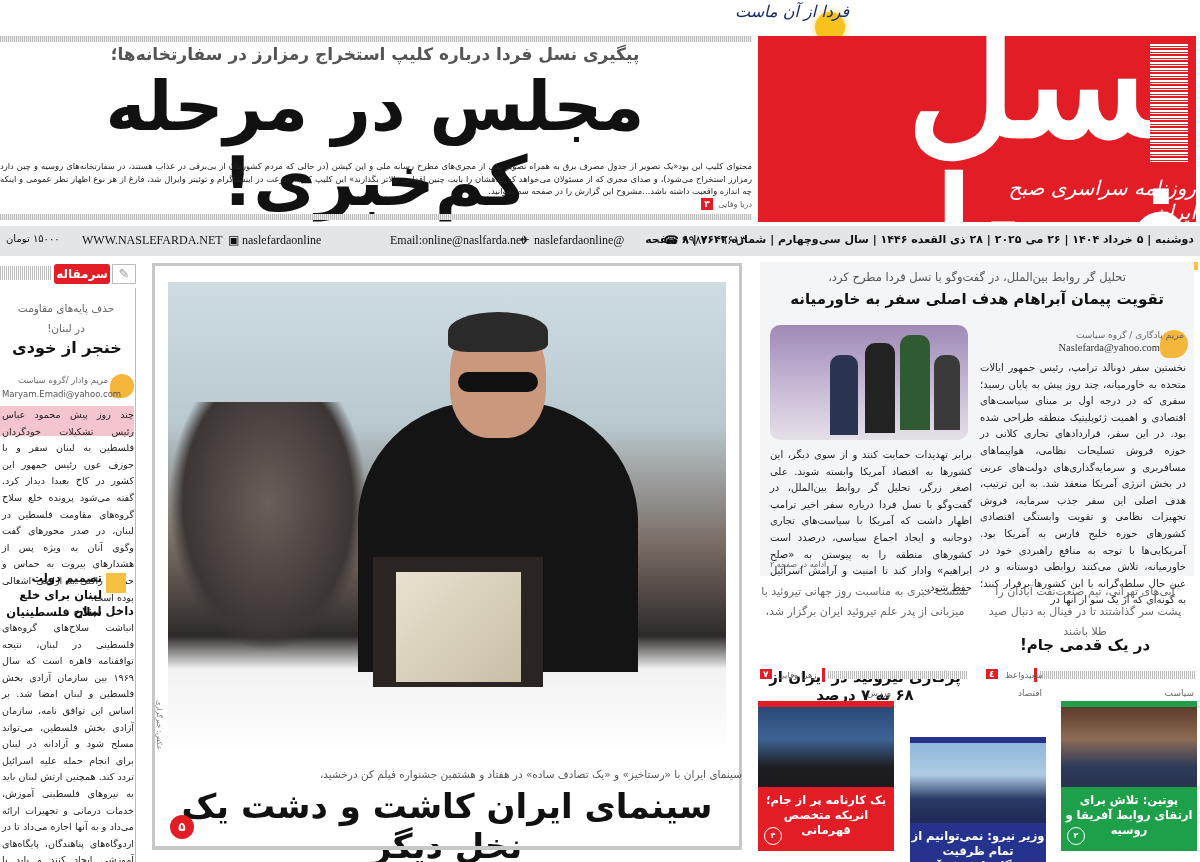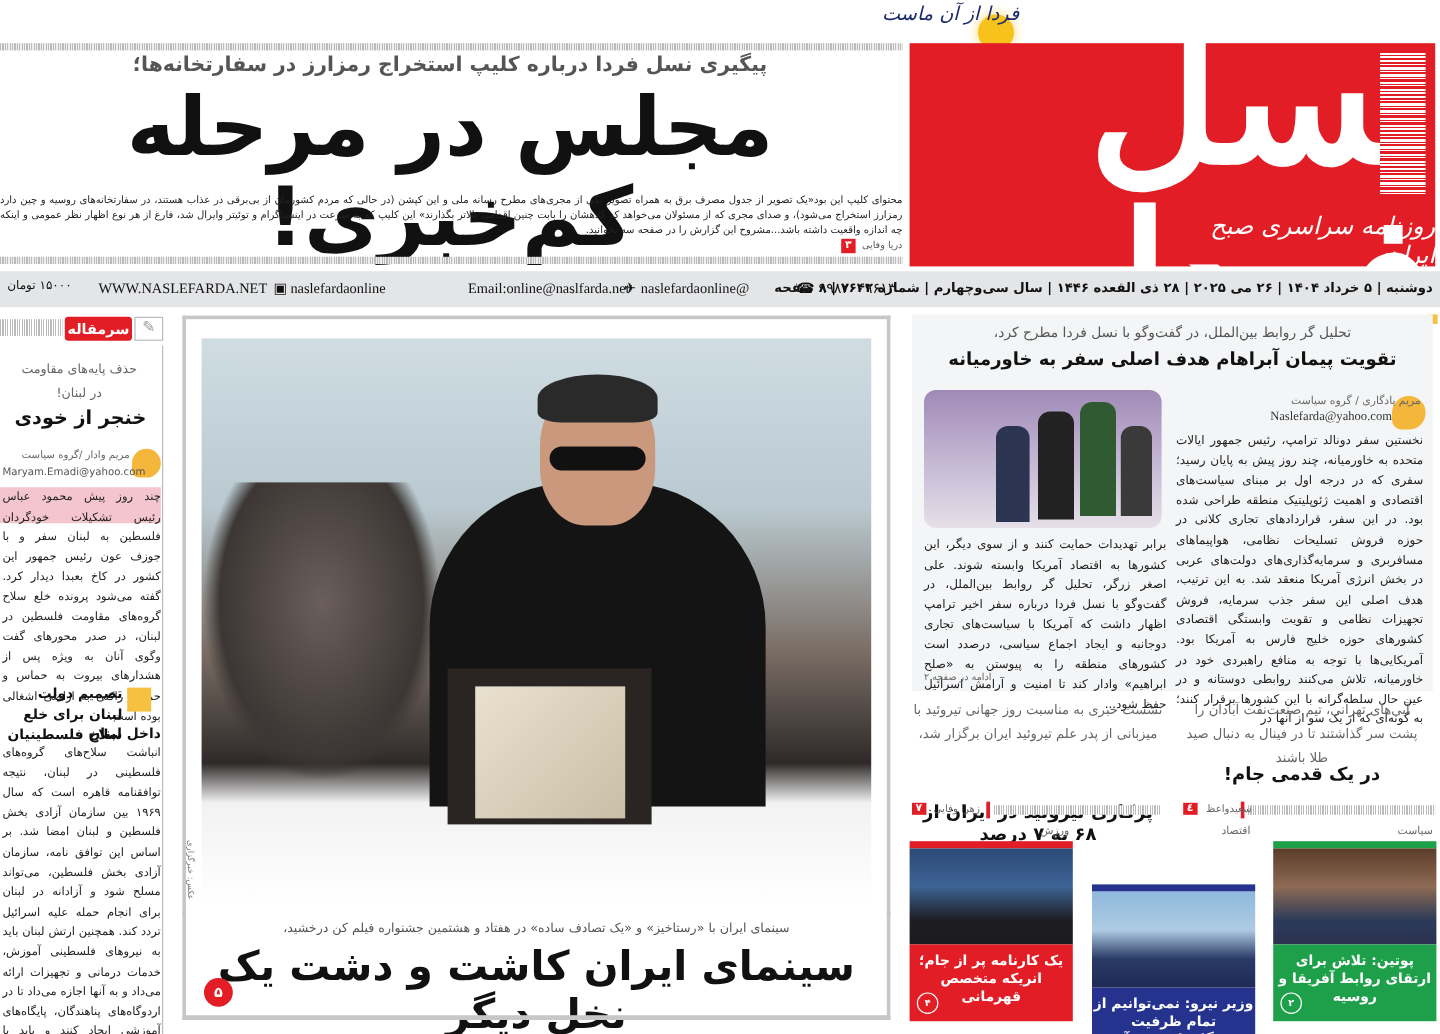--- a/index.html
+++ b/index.html
@@ -56,21 +56,21 @@
   .thumb .bar { height: 6px; }
   .thumb .img { height: 80px; }
   .thumb .cap { height: 64px; color: #fff; direction: rtl; text-align: center; font-size: 11.5px; font-weight: bold; line-height: 15px; padding-top: 6px; position: relative; }
   .thumb .num { position: absolute; left: 6px; bottom: 6px; width: 18px; height: 18px; border: 1.5px solid #fff; border-radius: 50%; font-size: 8px; text-align: center; line-height: 15px; }
   .cat { position: absolute; direction: rtl; font-size: 9px; color: #666; }
 
   
   #photo-frame { left: 152px; top: 263px; width: 590px; height: 500px; border: 3px solid #c7c7c7; border-bottom: none; background: #fff; }
   #photo { left: 168px; top: 282px; width: 558px; height: 472px; overflow: hidden; background: linear-gradient(180deg, #cfdde3 0%, #b9c9cf 30%, #7b6e66 55%, #2e2a29 75%, #f2f2f2 82%, #ffffff 100%); }
   #photo-credit { left: 155px; top: 700px; writing-mode: vertical-rl; font-size: 7px; color: #777; }
-  #photo-kicker { left: 152px; top: 768px; width: 590px; text-align: center; direction: rtl; font-size: 10.5px; color: #555; }
+  #photo-kicker { left: 152px; top: 768px; width: 590px; text-align: right; direction: rtl; font-size: 10.5px; color: #555; }
   #photo-headline { left: 152px; top: 786px; width: 590px; text-align: center; direction: rtl; font-size: 34px; font-weight: bold; letter-spacing: -1px; }
   #photo-bottom { left: 152px; top: 846px; width: 590px; height: 4px; background: #c7c7c7; }
   #photo-left { left: 152px; top: 760px; width: 3px; height: 90px; background: #c7c7c7; }
   #photo-right { left: 739px; top: 760px; width: 3px; height: 90px; background: #c7c7c7; }
   #page-circle { left: 170px; top: 815px; width: 24px; height: 24px; border-radius: 50%; background: #e21d25; color: #fff; font-size: 12px; font-weight: bold; text-align: center; line-height: 24px; }
 
   
   #ed-frame { left: 0; top: 288px; width: 136px; height: 574px; border-right: 1px solid #bbb; }
   #ed-rule { left: 0; top: 266px; width: 52px; height: 14px; }
   #ed-badge { left: 54px; top: 264px; width: 56px; height: 20px; background: #e21d25; color: #fff; font-size: 12px; font-weight: bold; text-align: center; border-radius: 3px; direction: rtl; line-height: 20px; }

